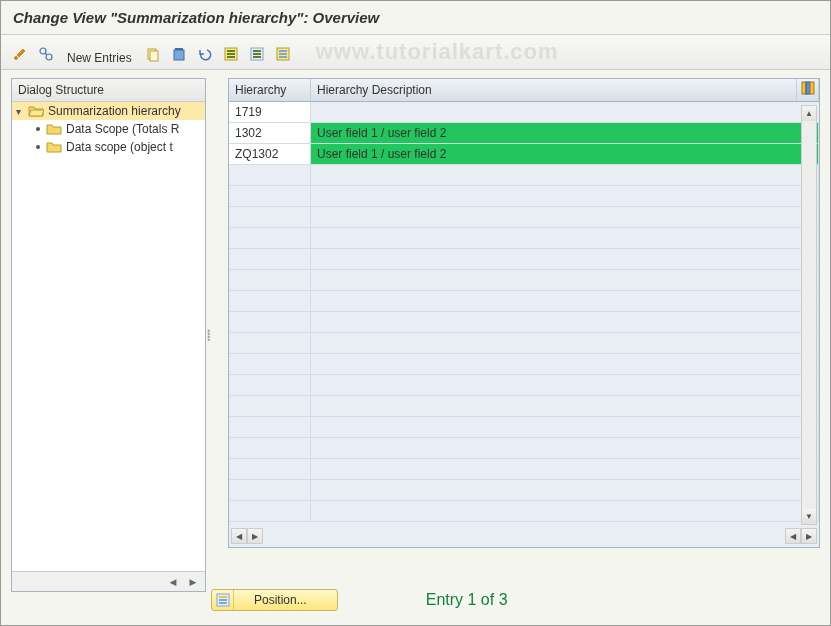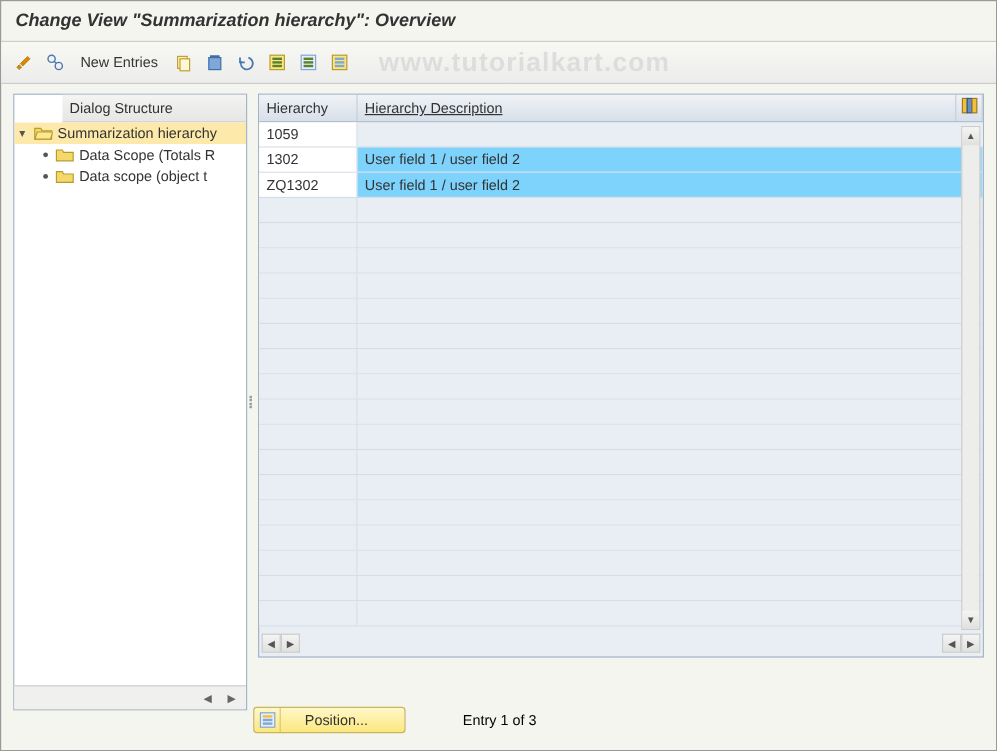--- a/index.html
+++ b/index.html
@@ -1,67 +1,67 @@
 <!DOCTYPE html>
 <html><head>
   <meta charset="utf-8">
   <style>
     * { box-sizing: border-box; margin: 0; padding: 0; font-family: Arial, sans-serif; }
     body { background: #f5f5f0; width: 831px; height: 626px; border: 1px solid #999; position: relative; }
     
     .title-bar { padding: 8px 12px; font-weight: bold; font-style: italic; font-size: 15px; color: #333; border-bottom: 1px solid #ccc; }
     
-    .toolbar { padding: 4px 8px; display: flex; align-items: center; gap: 4px; border-bottom: 1px solid #ccc; background: linear-gradient(#f8f8f5, #ececea); }
+    .toolbar { padding: 4px 8px; display: flex; align-items: flex-end; gap: 4px; border-bottom: 1px solid #ccc; background: linear-gradient(#f8f8f5, #ececea); }
     .toolbar-btn { width: 22px; height: 22px; display: inline-flex; align-items: center; justify-content: center; cursor: pointer; border-radius: 2px; }
     .new-entries { font-size: 12px; color: #333; padding: 0 6px; cursor: pointer; }
     .watermark { color: #ddd; font-size: 22px; font-weight: bold; margin-left: 18px; pointer-events: none; letter-spacing: 1px; }
     
     .content { display: flex; position: relative; height: 530px; }
     
     .left-panel { width: 195px; border: 1px solid #A5B5C6; margin: 8px 0 8px 10px; background: #fff; display: flex; flex-direction: column; }
-    .panel-header { font-size: 12px; padding: 4px 6px; background: linear-gradient(#f4f4f2,#e6e6e4); border-bottom: 1px solid #ccc; color: #333; margin-left: 40px; }
+    .panel-header { font-size: 12px; padding: 4px 6px; background: linear-gradient(#f4f4f2,#e6e6e4); border-bottom: 1px solid #ccc; color: #333; }
     .tree { flex: 1; overflow: hidden; font-size: 12px; color: #333; }
     .tree-row { display: flex; align-items: center; padding: 2px 4px; white-space: nowrap; }
     .tree-row.selected { background: #FDE9A9; }
     .tree-toggle { width: 12px; font-size: 10px; color: #555; cursor: pointer; }
     .tree-indent { display: inline-block; }
     .folder-icon { width: 16px; height: 14px; margin-right: 4px; flex-shrink: 0; }
     .bullet { width: 4px; height: 4px; background: #555; border-radius: 50%; margin: 0 6px 0 2px; flex-shrink: 0; }
     .panel-footer { border-top: 1px solid #ccc; height: 20px; display: flex; align-items: center; justify-content: flex-end; padding: 0 4px; gap: 4px; background: #f0f0ee; }
     .scroll-btn { width: 16px; height: 16px; cursor: pointer; display: inline-flex; align-items: center; justify-content: center; color: #666; font-size: 9px; }
     
     .splitter { width: 6px; margin: 8px 0; display: flex; align-items: center; justify-content: center; cursor: col-resize; }
     .splitter-dots { color: #999; font-size: 8px; line-height: 3px; }
     
-    .right-panel { flex: 1; margin: 8px 10px 8px 3px; position: relative; }
+    .right-panel { flex: 1; margin: 8px 10px 8px 16px; position: relative; }
     .table-wrap { border: 1px solid #A5B5C6; background: #E8EEF4; position: relative; height: 470px; }
     .thead { display: flex; background: linear-gradient(#F0F3F7,#D7DFE8); border-bottom: 1px solid #A5B5C6; }
     .th { font-size: 12px; padding: 4px 6px; border-right: 1px solid #C5CFDA; color: #333; }
     .th-h { width: 82px; }
-    .th-d { flex: 1; text-decoration: underline; }
+    .th-d { flex: 1; }
     .th-icon { width: 22px; text-align: center; padding: 2px; cursor: pointer; }
     .tbody { background: #E8EEF4; }
     .tr { display: flex; height: 21px; border-bottom: 1px solid #D4DCE6; }
     .td { font-size: 12px; padding: 3px 6px; border-right: 1px solid #D4DCE6; color: #333; display: flex; align-items: center; }
     .td-h { width: 82px; background: #fff; }
-    .td-d { flex: 1; background: #7dd3fc; }
+    .td-d { flex: 1; background: #22c55e; }
     .td-d.sel { background: #C4DDF4; }
     .empty .td { background: #E8EEF4; }
     .vscroll { position: absolute; right: 2px; top: 26px; width: 16px; bottom: 22px; background: #EDEDEB; border: 1px solid #ccc; }
     .vs-btn { height: 15px; display: flex; align-items: center; justify-content: center; font-size: 8px; color: #555; cursor: pointer; background: linear-gradient(#f4f4f2,#e0e0de); }
     .hscroll { position: absolute; left: 2px; right: 2px; bottom: 2px; height: 18px; display: flex; align-items: center; }
     .hs-group { display: flex; gap: 0; }
     .hs-btn { width: 16px; height: 16px; display: inline-flex; align-items: center; justify-content: center; font-size: 8px; color: #555; background: linear-gradient(#f4f4f2,#e0e0de); border: 1px solid #ccc; cursor: pointer; }
     .hs-spacer { flex: 1; }
     
-    .footer { position: absolute; left: 210px; right: 10px; bottom: 14px; display: flex; align-items: center; gap: 48px; }
+    .footer { position: absolute; left: 210px; right: 10px; bottom: 14px; display: flex; align-items: center; gap: 88px; }
     .position-btn { display: inline-flex; align-items: center; background: linear-gradient(#FFF8C8,#FCE77D); border: 1px solid #C8B560; border-radius: 3px; height: 22px; cursor: pointer; font-size: 12px; color: #333; }
     .pos-icon-box { width: 22px; height: 100%; display: flex; align-items: center; justify-content: center; border-right: 1px solid #D8C878; }
     .pos-label { padding: 0 30px 0 20px; }
-    .entry-text { font-size: 12px; color: #000000; text-align: center; }
+    .entry-text { font-size: 16px; color: #15803d; text-align: center; }
   </style>
 </head>
 <body>
 
 <div class="title-bar">Change View "Summarization hierarchy": Overview</div>
 
 <div class="toolbar">
   <span class="toolbar-btn">
     <svg width="16" height="16">
         <path d="M2 12 L4 10 L6 12 L4 14 Z M5 9 L11 3 L13 5 L7 11 Z" fill="#D88A00" stroke="#A55E00" stroke-width="0.5"></path>
@@ -174,21 +174,21 @@
         <div class="th th-icon">
           <svg width="14" height="14">
               <rect x="1" y="1" width="4" height="12" fill="#F0C040" stroke="#A07820"></rect>
               <rect x="5" y="1" width="4" height="12" fill="#6090D0" stroke="#305888"></rect>
               <rect x="9" y="1" width="4" height="12" fill="#F0C040" stroke="#A07820"></rect>
             </svg>
         </div>
       </div>
       <div class="tbody" id="tbody">
           <div class="tr">
-            <div class="td td-h">1059</div>
+            <div class="td td-h">1719</div>
           </div>
           <div class="tr">
             <div class="td td-h">1302</div>
             <div class="td td-d">User field 1 / user field 2</div>
           </div>
           <div class="tr">
             <div class="td td-h">ZQ1302</div>
             <div class="td td-d">User field 1 / user field 2</div>
           </div>
           <div class="tr empty">

